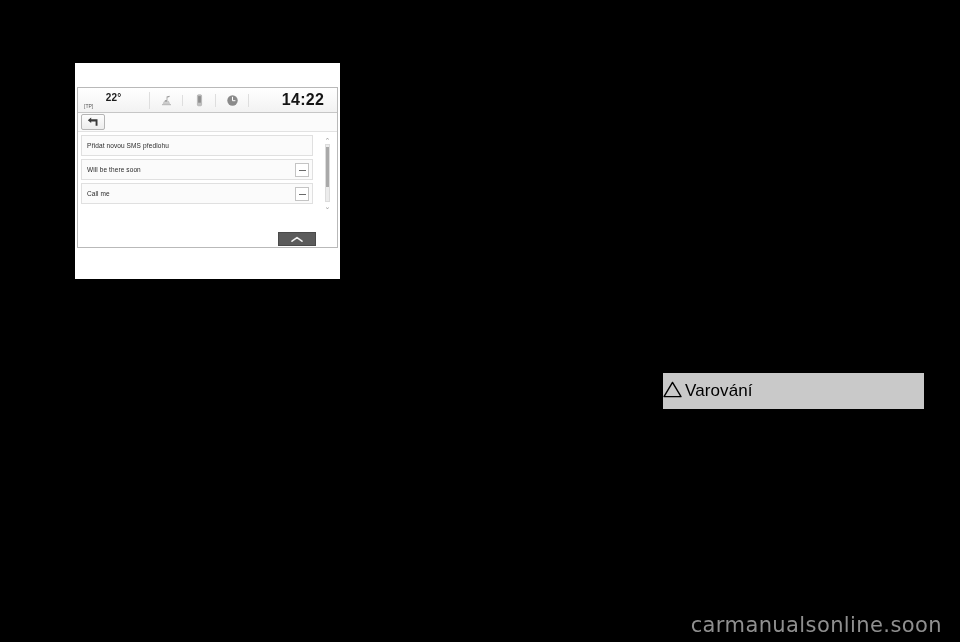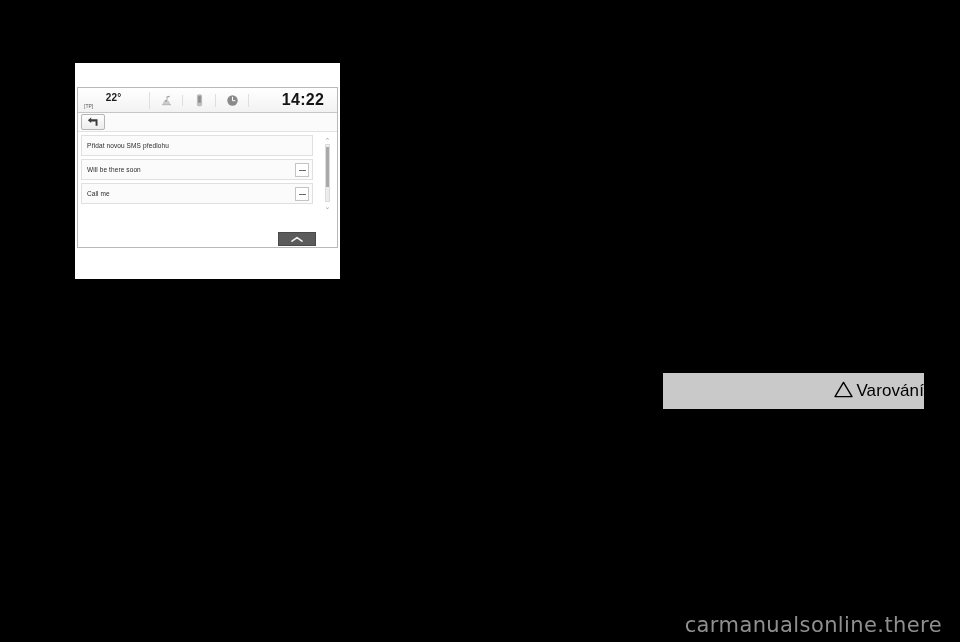--- a/index.html
+++ b/index.html
@@ -168,21 +168,21 @@
   .updown-btn svg { display: block; }
 
   
   .warning-box {
     position: absolute;
     left: 663px; top: 373px;
     width: 261px; height: 36px;
     background: #c9c9c9;
     display: flex;
     align-items: center;
-    justify-content: flex-end;
+    justify-content: flex-start;
     gap: 2px;
   }
   .warning-box .w-tri { display: block; margin-right: 1px; }
   .warning-box .w-label {
     font-size: 17px;
     color: #000000;
     letter-spacing: .1px;
   }
 
   
@@ -295,15 +295,15 @@
 
   <div class="warning-box">
     <span class="w-tri">
       <svg width="19" height="17" viewBox="0 0 19 17" aria-hidden="true">
         <path d="M9.5 1.4 L18 15.6 L1 15.6 Z" fill="none" stroke="#000000" stroke-width="1.4" stroke-linejoin="round"></path>
       </svg>
     </span>
     <span class="w-label">Varování</span>
   </div>
 
-  <div class="watermark">carmanualsonline.there</div>
+  <div class="watermark">carmanualsonline.soon</div>
 
 </div>
 
 </body></html>

